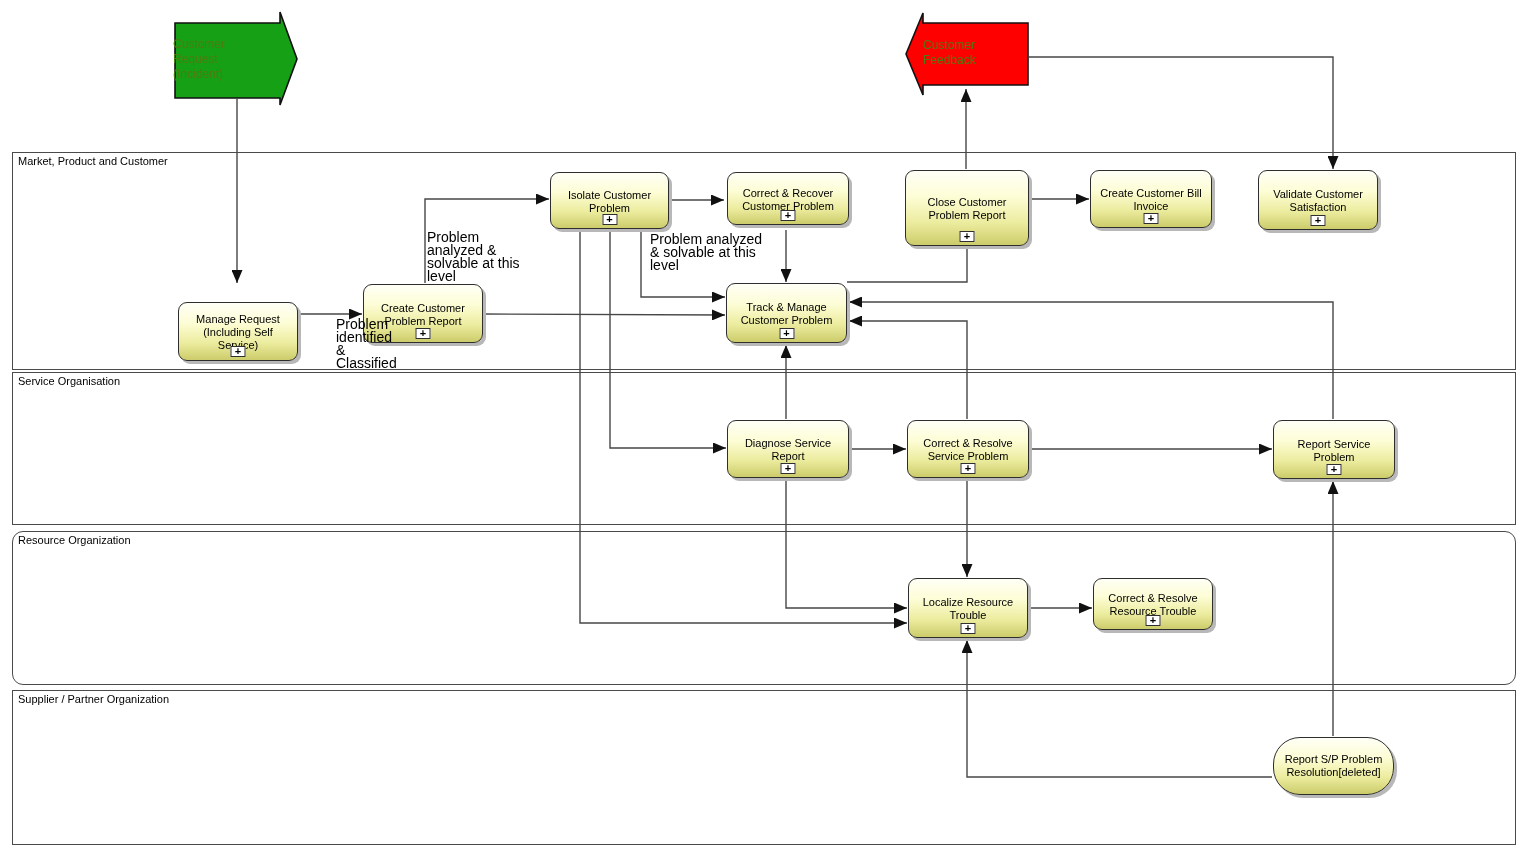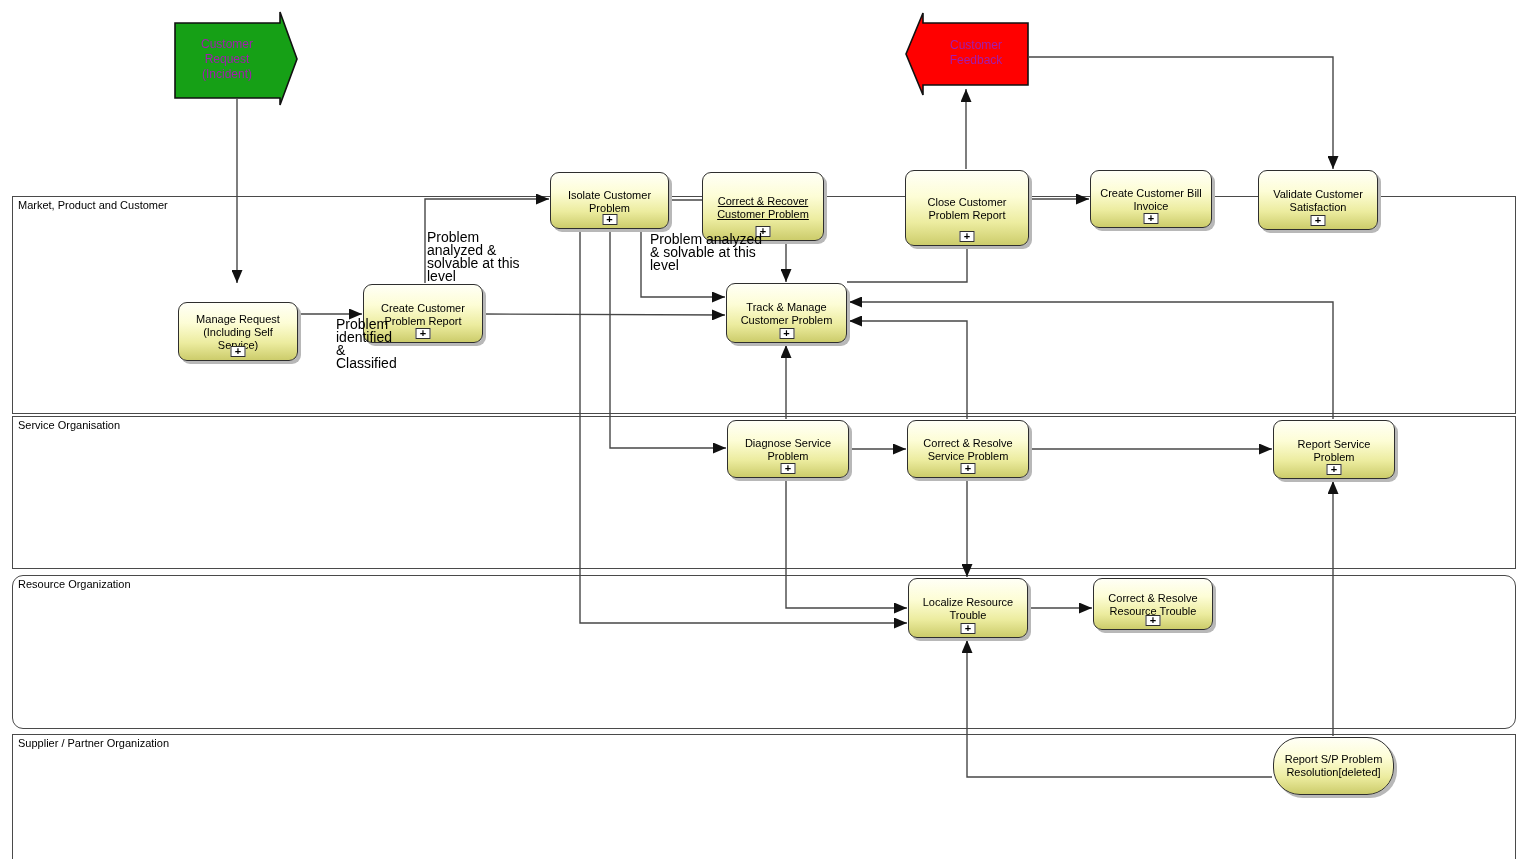--- a/index.html
+++ b/index.html
@@ -1,32 +1,32 @@
 <!DOCTYPE html>
 <html><head>
 <meta charset="utf-8">
 <style>
   html,body{margin:0;padding:0;background:#ffffff;}
   body{width:1528px;height:859px;position:relative;overflow:hidden;
        font-family:"Liberation Sans", sans-serif;color:#000;}
   .canvas{position:absolute;left:0;top:0;width:1528px;height:859px;}
-  .lane{position:absolute;border:1px solid #4a4a4a;background:transparent;margin-top:44px;}
+  .lane{position:absolute;border:1px solid #4a4a4a;background:transparent;}
   .lane-label{position:absolute;top:2px;left:5px;font-size:11px;line-height:13px;color:#000;white-space:nowrap;}
   svg.overlay{position:absolute;left:0;top:0;}
   .pbox{position:absolute;box-sizing:border-box;border:1px solid #2e2e2e;border-radius:9px;
         background:linear-gradient(180deg,#fffff6 0%,#fdfdd6 35%,#ecec9f 70%,#cccc6b 100%);
         box-shadow:3px 3px 0 #b8b8b8;
         display:flex;align-items:center;justify-content:center;text-align:center;
         font-size:11px;line-height:13px;padding:2px 4px 0 4px;}
   .pbox.no-expand{padding-bottom:2px;}
   .plus{position:absolute;bottom:3px;left:50%;transform:translateX(-50%);
         width:15px;height:11px;box-sizing:border-box;border:1px solid #2e2e2e;background:#ffffff;
         font-size:11px;line-height:9px;text-align:center;font-weight:bold;}
-  .event-label{position:absolute;text-align:center;font-size:12px;line-height:15px;
-               white-space:pre-line;color:#a21caf;}
+  .event-label{position:absolute;font-size:12px;line-height:15px;
+               white-space:pre-line;color:#4d7c0f;}
   .edge-label{position:absolute;font-size:14px;line-height:13px;text-align:left;color:#000;}
 </style>
 </head>
 <body>
 
 <div class="canvas">
 
   <div class="lane" style="left:12px;top:152px;width:1502px;height:216px;">
     <div class="lane-label">Market, Product and Customer</div>
   </div>
@@ -87,42 +87,42 @@
     <span class="plus">+</span>
   </div>
   <div class="pbox" style="left:363px;top:284px;width:120px;height:59px;">
     <span>Create Customer Problem Report</span>
     <span class="plus">+</span>
   </div>
   <div class="pbox" style="left:550px;top:172px;width:119px;height:57px;">
     <span>Isolate Customer Problem</span>
     <span class="plus">+</span>
   </div>
-  <div class="pbox" style="left:702px;top:172px;width:122px;height:69px;text-decoration:underline;">
+  <div class="pbox" style="left:727px;top:172px;width:122px;height:53px;">
     <span>Correct &amp; Recover Customer Problem</span>
     <span class="plus">+</span>
   </div>
   <div class="pbox" style="left:905px;top:170px;width:124px;height:76px;">
     <span>Close Customer Problem Report</span>
     <span class="plus">+</span>
   </div>
   <div class="pbox" style="left:1090px;top:170px;width:122px;height:58px;">
     <span>Create Customer Bill Invoice</span>
     <span class="plus">+</span>
   </div>
   <div class="pbox" style="left:1250px;top:170px;width:120px;height:60px;margin-left:8px;">
     <span>Validate Customer Satisfaction</span>
     <span class="plus">+</span>
   </div>
   <div class="pbox" style="left:726px;top:283px;width:121px;height:60px;">
     <span>Track &amp; Manage Customer Problem</span>
     <span class="plus">+</span>
   </div>
   <div class="pbox" style="left:727px;top:420px;width:122px;height:58px;">
-    <span>Diagnose Service Problem</span>
+    <span>Diagnose Service Report</span>
     <span class="plus">+</span>
   </div>
   <div class="pbox" style="left:907px;top:420px;width:122px;height:58px;">
     <span>Correct &amp; Resolve Service Problem</span>
     <span class="plus">+</span>
   </div>
   <div class="pbox" style="left:1273px;top:420px;width:122px;height:59px;">
     <span>Report Service Problem</span>
     <span class="plus">+</span>
   </div>

